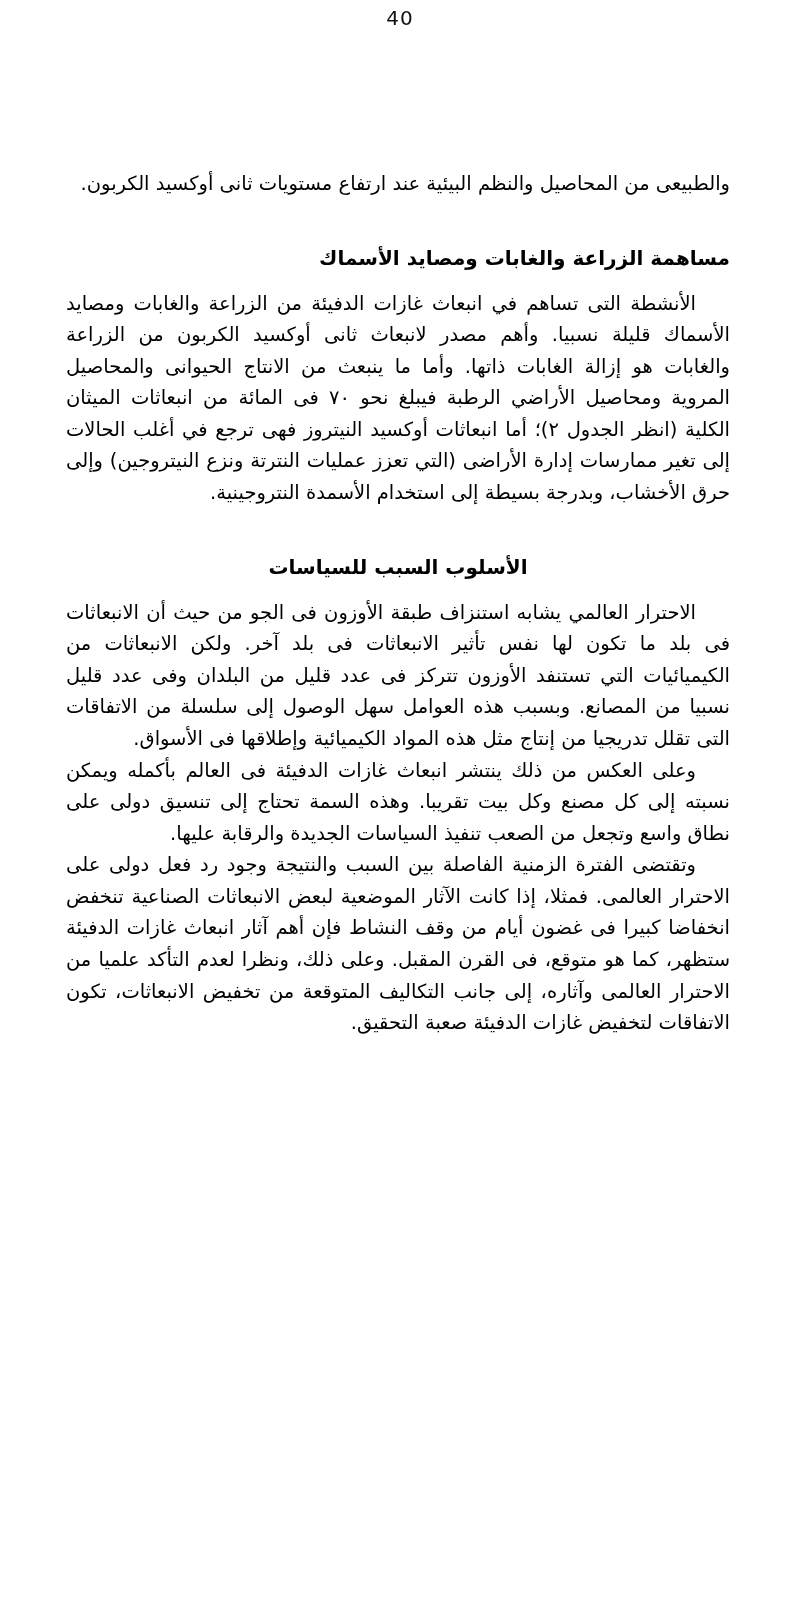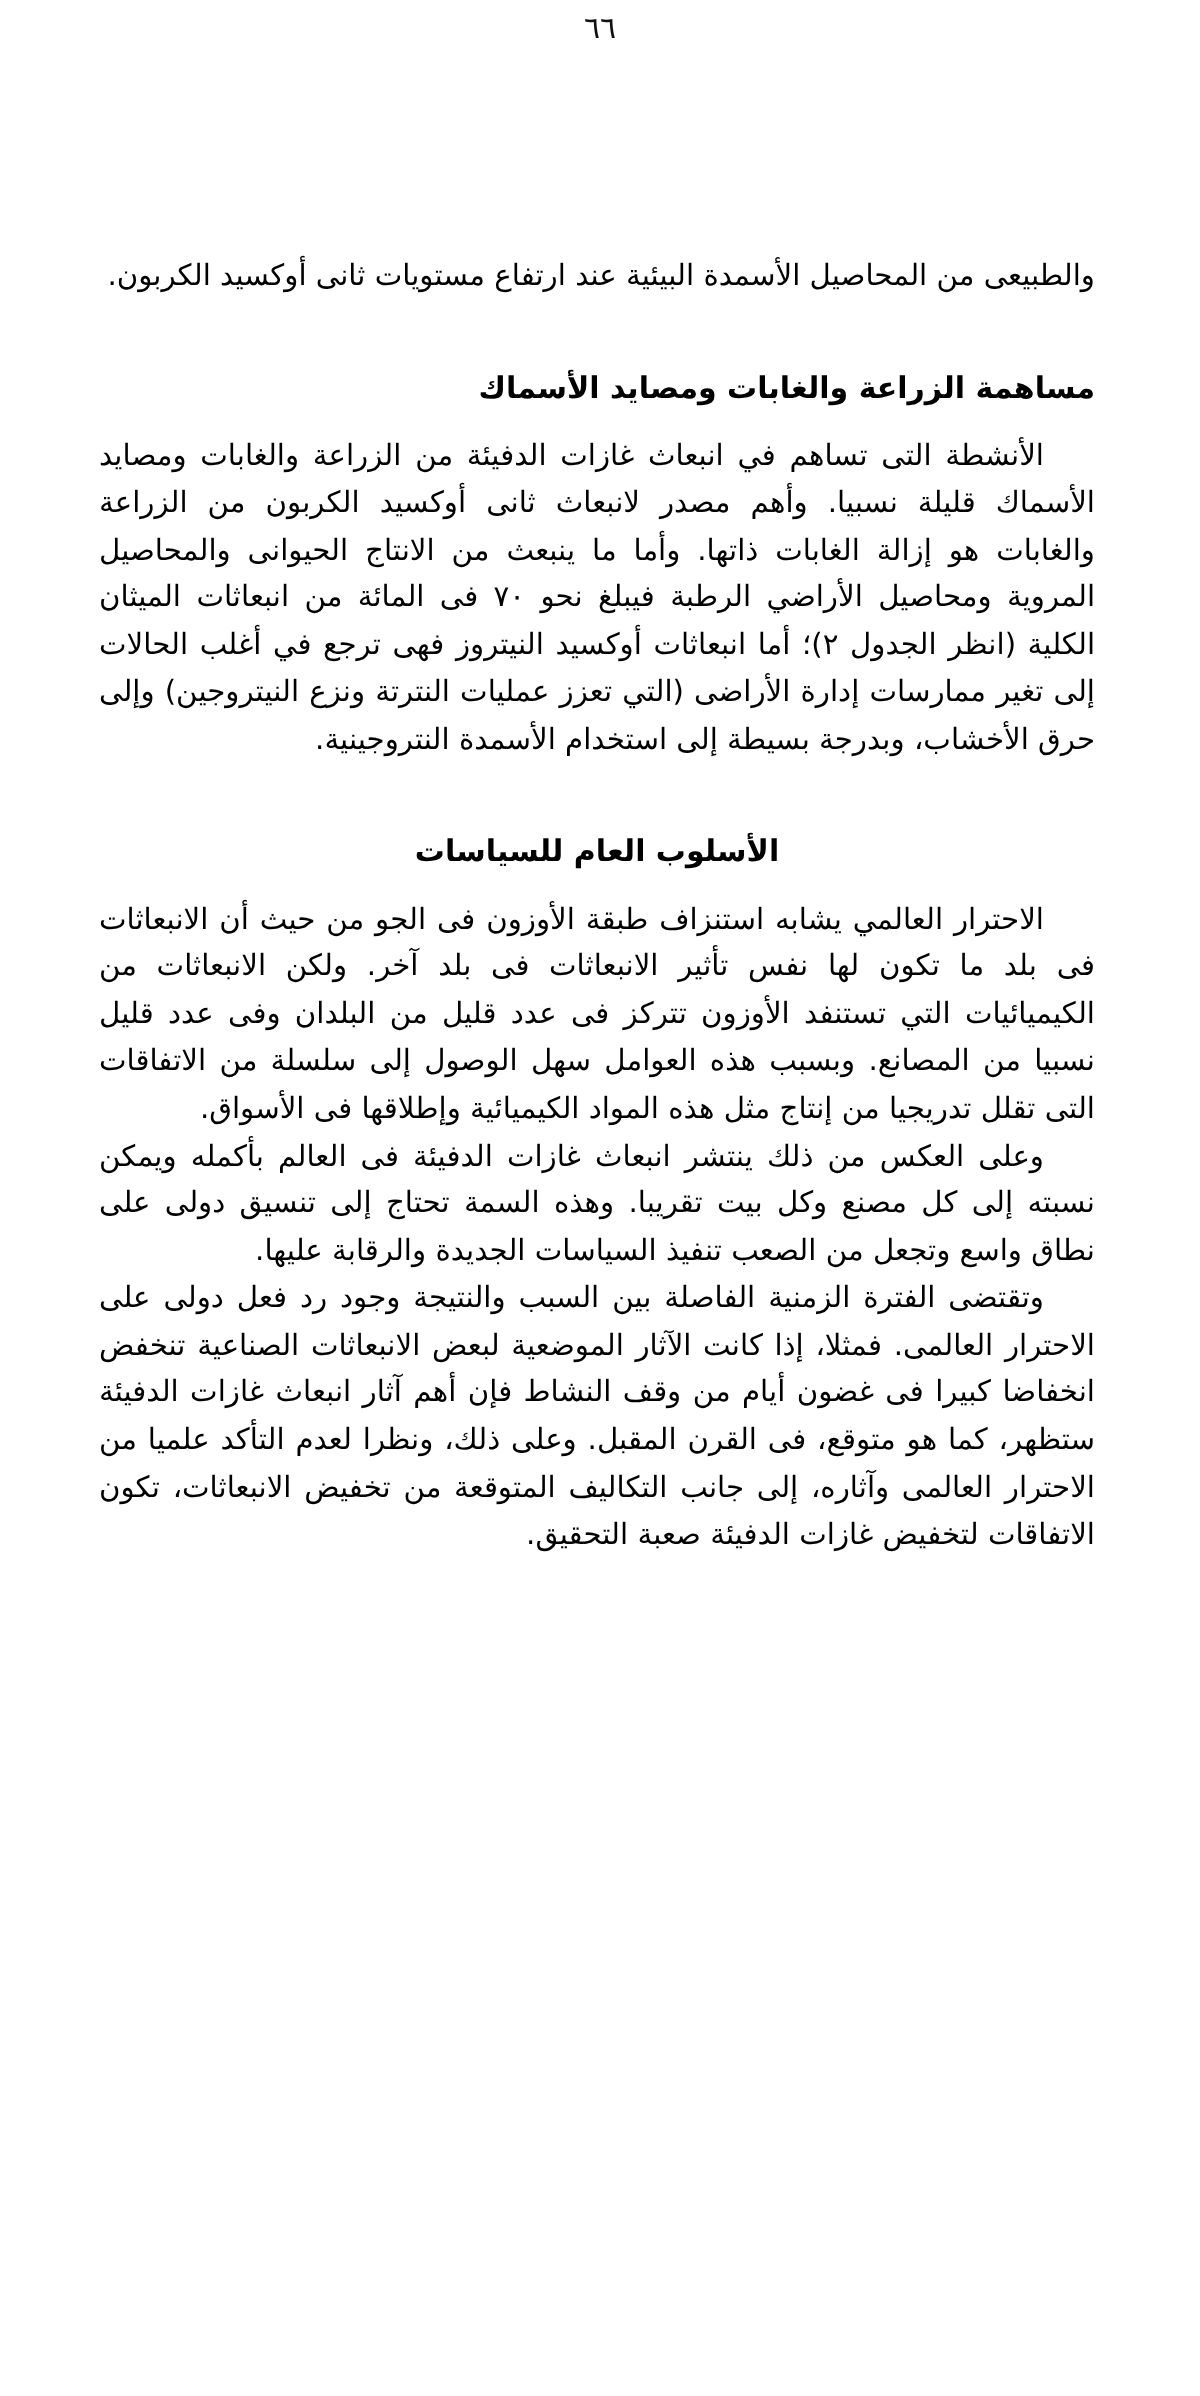--- a/index.html
+++ b/index.html
@@ -67,37 +67,37 @@
     color: #000;
   }
   .gap-sm { height: 14px; }
   .gap-lg { height: 42px; }
 </style>
 </head>
 <body>
 
 <div class="page">
 
-  <div class="page-number">٦٦</div>
+  <div class="page-number">40</div>
 
   <div class="content">
 
-    <p class="body-text">والطبيعى من المحاصيل الأسمدة البيئية عند ارتفاع مستويات ثانى أوكسيد الكربون.</p>
+    <p class="body-text">والطبيعى من المحاصيل والنظم البيئية عند ارتفاع مستويات ثانى أوكسيد الكربون.</p>
 
     <div class="gap-lg"></div>
 
     <h2 class="section-heading">مساهمة الزراعة والغابات ومصايد الأسماك</h2>
 
     <div class="gap-sm"></div>
 
     <p class="body-text indent">الأنشطة التى تساهم في انبعاث غازات الدفيئة من الزراعة والغابات ومصايد الأسماك قليلة نسبيا. وأهم مصدر لانبعاث ثانى أوكسيد الكربون من الزراعة والغابات هو إزالة الغابات ذاتها. وأما ما ينبعث من الانتاج الحيوانى والمحاصيل المروية ومحاصيل الأراضي الرطبة فيبلغ نحو ٧٠ فى المائة من انبعاثات الميثان الكلية (انظر الجدول ٢)؛ أما انبعاثات أوكسيد النيتروز فهى ترجع في أغلب الحالات إلى تغير ممارسات إدارة الأراضى (التي تعزز عمليات النترتة ونزع النيتروجين) وإلى حرق الأخشاب، وبدرجة بسيطة إلى استخدام الأسمدة النتروجينية.</p>
 
     <div class="gap-lg"></div>
 
-    <h3 class="sub-heading">الأسلوب العام للسياسات</h3>
+    <h3 class="sub-heading">الأسلوب السبب للسياسات</h3>
 
     <div class="gap-sm"></div>
 
     <p class="body-text indent">الاحترار العالمي يشابه استنزاف طبقة الأوزون فى الجو من حيث أن الانبعاثات فى بلد ما تكون لها نفس تأثير الانبعاثات فى بلد آخر. ولكن الانبعاثات من الكيميائيات التي تستنفد الأوزون تتركز فى عدد قليل من البلدان وفى عدد قليل نسبيا من المصانع. وبسبب هذه العوامل سهل الوصول إلى سلسلة من الاتفاقات التى تقلل تدريجيا من إنتاج مثل هذه المواد الكيميائية وإطلاقها فى الأسواق.</p>
 
     <p class="body-text indent">وعلى العكس من ذلك ينتشر انبعاث غازات الدفيئة فى العالم بأكمله ويمكن نسبته إلى كل مصنع وكل بيت تقريبا. وهذه السمة تحتاج إلى تنسيق دولى على نطاق واسع وتجعل من الصعب تنفيذ السياسات الجديدة والرقابة عليها.</p>
 
     <p class="body-text indent">وتقتضى الفترة الزمنية الفاصلة بين السبب والنتيجة وجود رد فعل دولى على الاحترار العالمى. فمثلا، إذا كانت الآثار الموضعية لبعض الانبعاثات الصناعية تنخفض انخفاضا كبيرا فى غضون أيام من وقف النشاط فإن أهم آثار انبعاث غازات الدفيئة ستظهر، كما هو متوقع، فى القرن المقبل. وعلى ذلك، ونظرا لعدم التأكد علميا من الاحترار العالمى وآثاره، إلى جانب التكاليف المتوقعة من تخفيض الانبعاثات، تكون الاتفاقات لتخفيض غازات الدفيئة صعبة التحقيق.</p>
 
 

